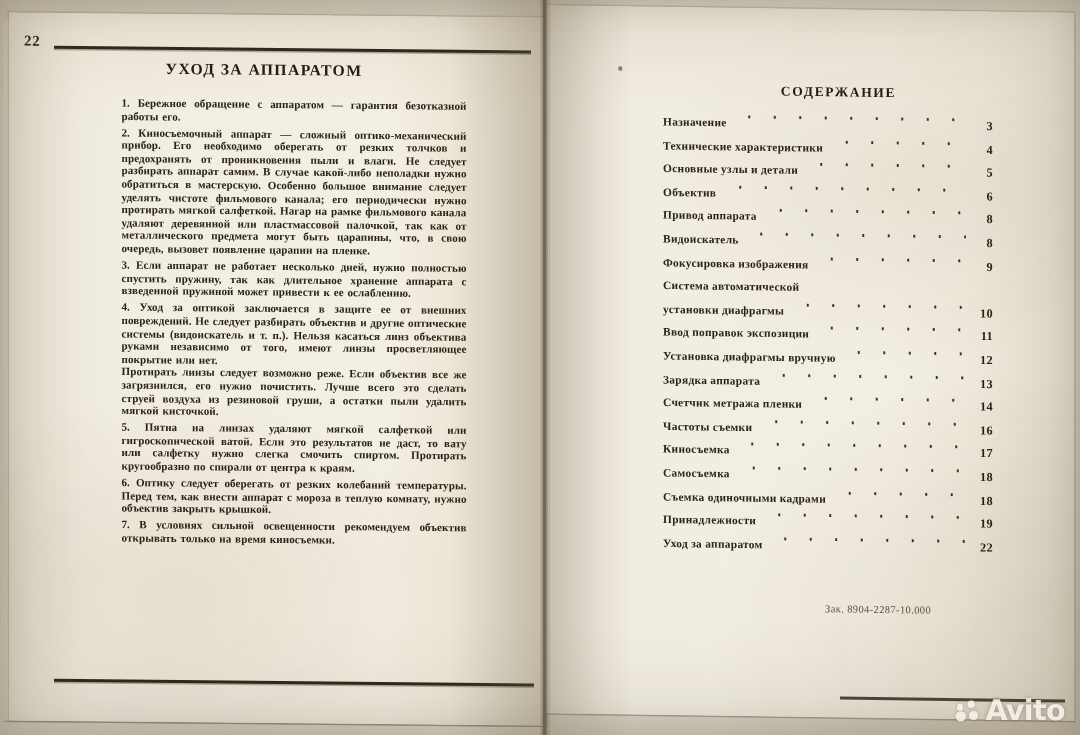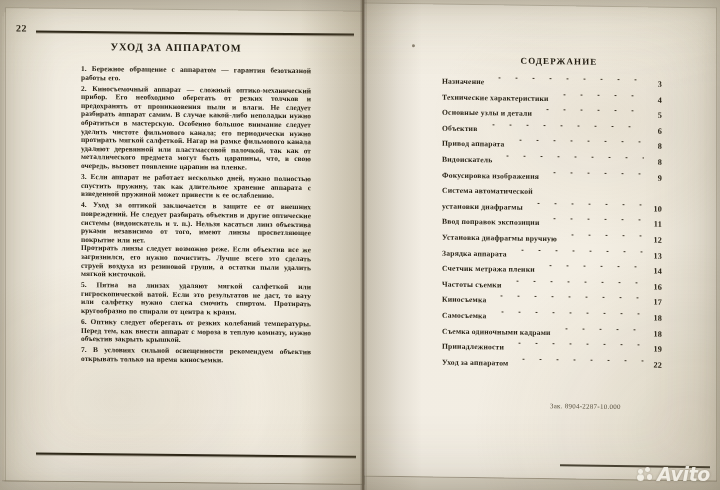--- a/index.html
+++ b/index.html
@@ -243,21 +243,20 @@
   
   .watermark {
     position: absolute;
     right: 10px; bottom: 6px;
     z-index: 9;
     display: flex;
     align-items: center;
     gap: 3px;
     opacity: .92;
     pointer-events: none;
-    font-style: italic;
   }
   .wm-dots { position: relative; width: 17px; height: 15px; }
   .wm-dots i {
     position: absolute; display: block; border-radius: 50%;
     background: #f4f1e8;
     box-shadow: 0 0 2px rgba(110,100,80,.55);
   }
   .wm-dots i:nth-child(1){ width:7px;  height:7px;  left:0px;  top:7px; }
   .wm-dots i:nth-child(2){ width:4.5px;height:4.5px;left:1px;  top:2px; }
   .wm-dots i:nth-child(3){ width:5px;  height:5px;  left:8px;  top:0px; }

